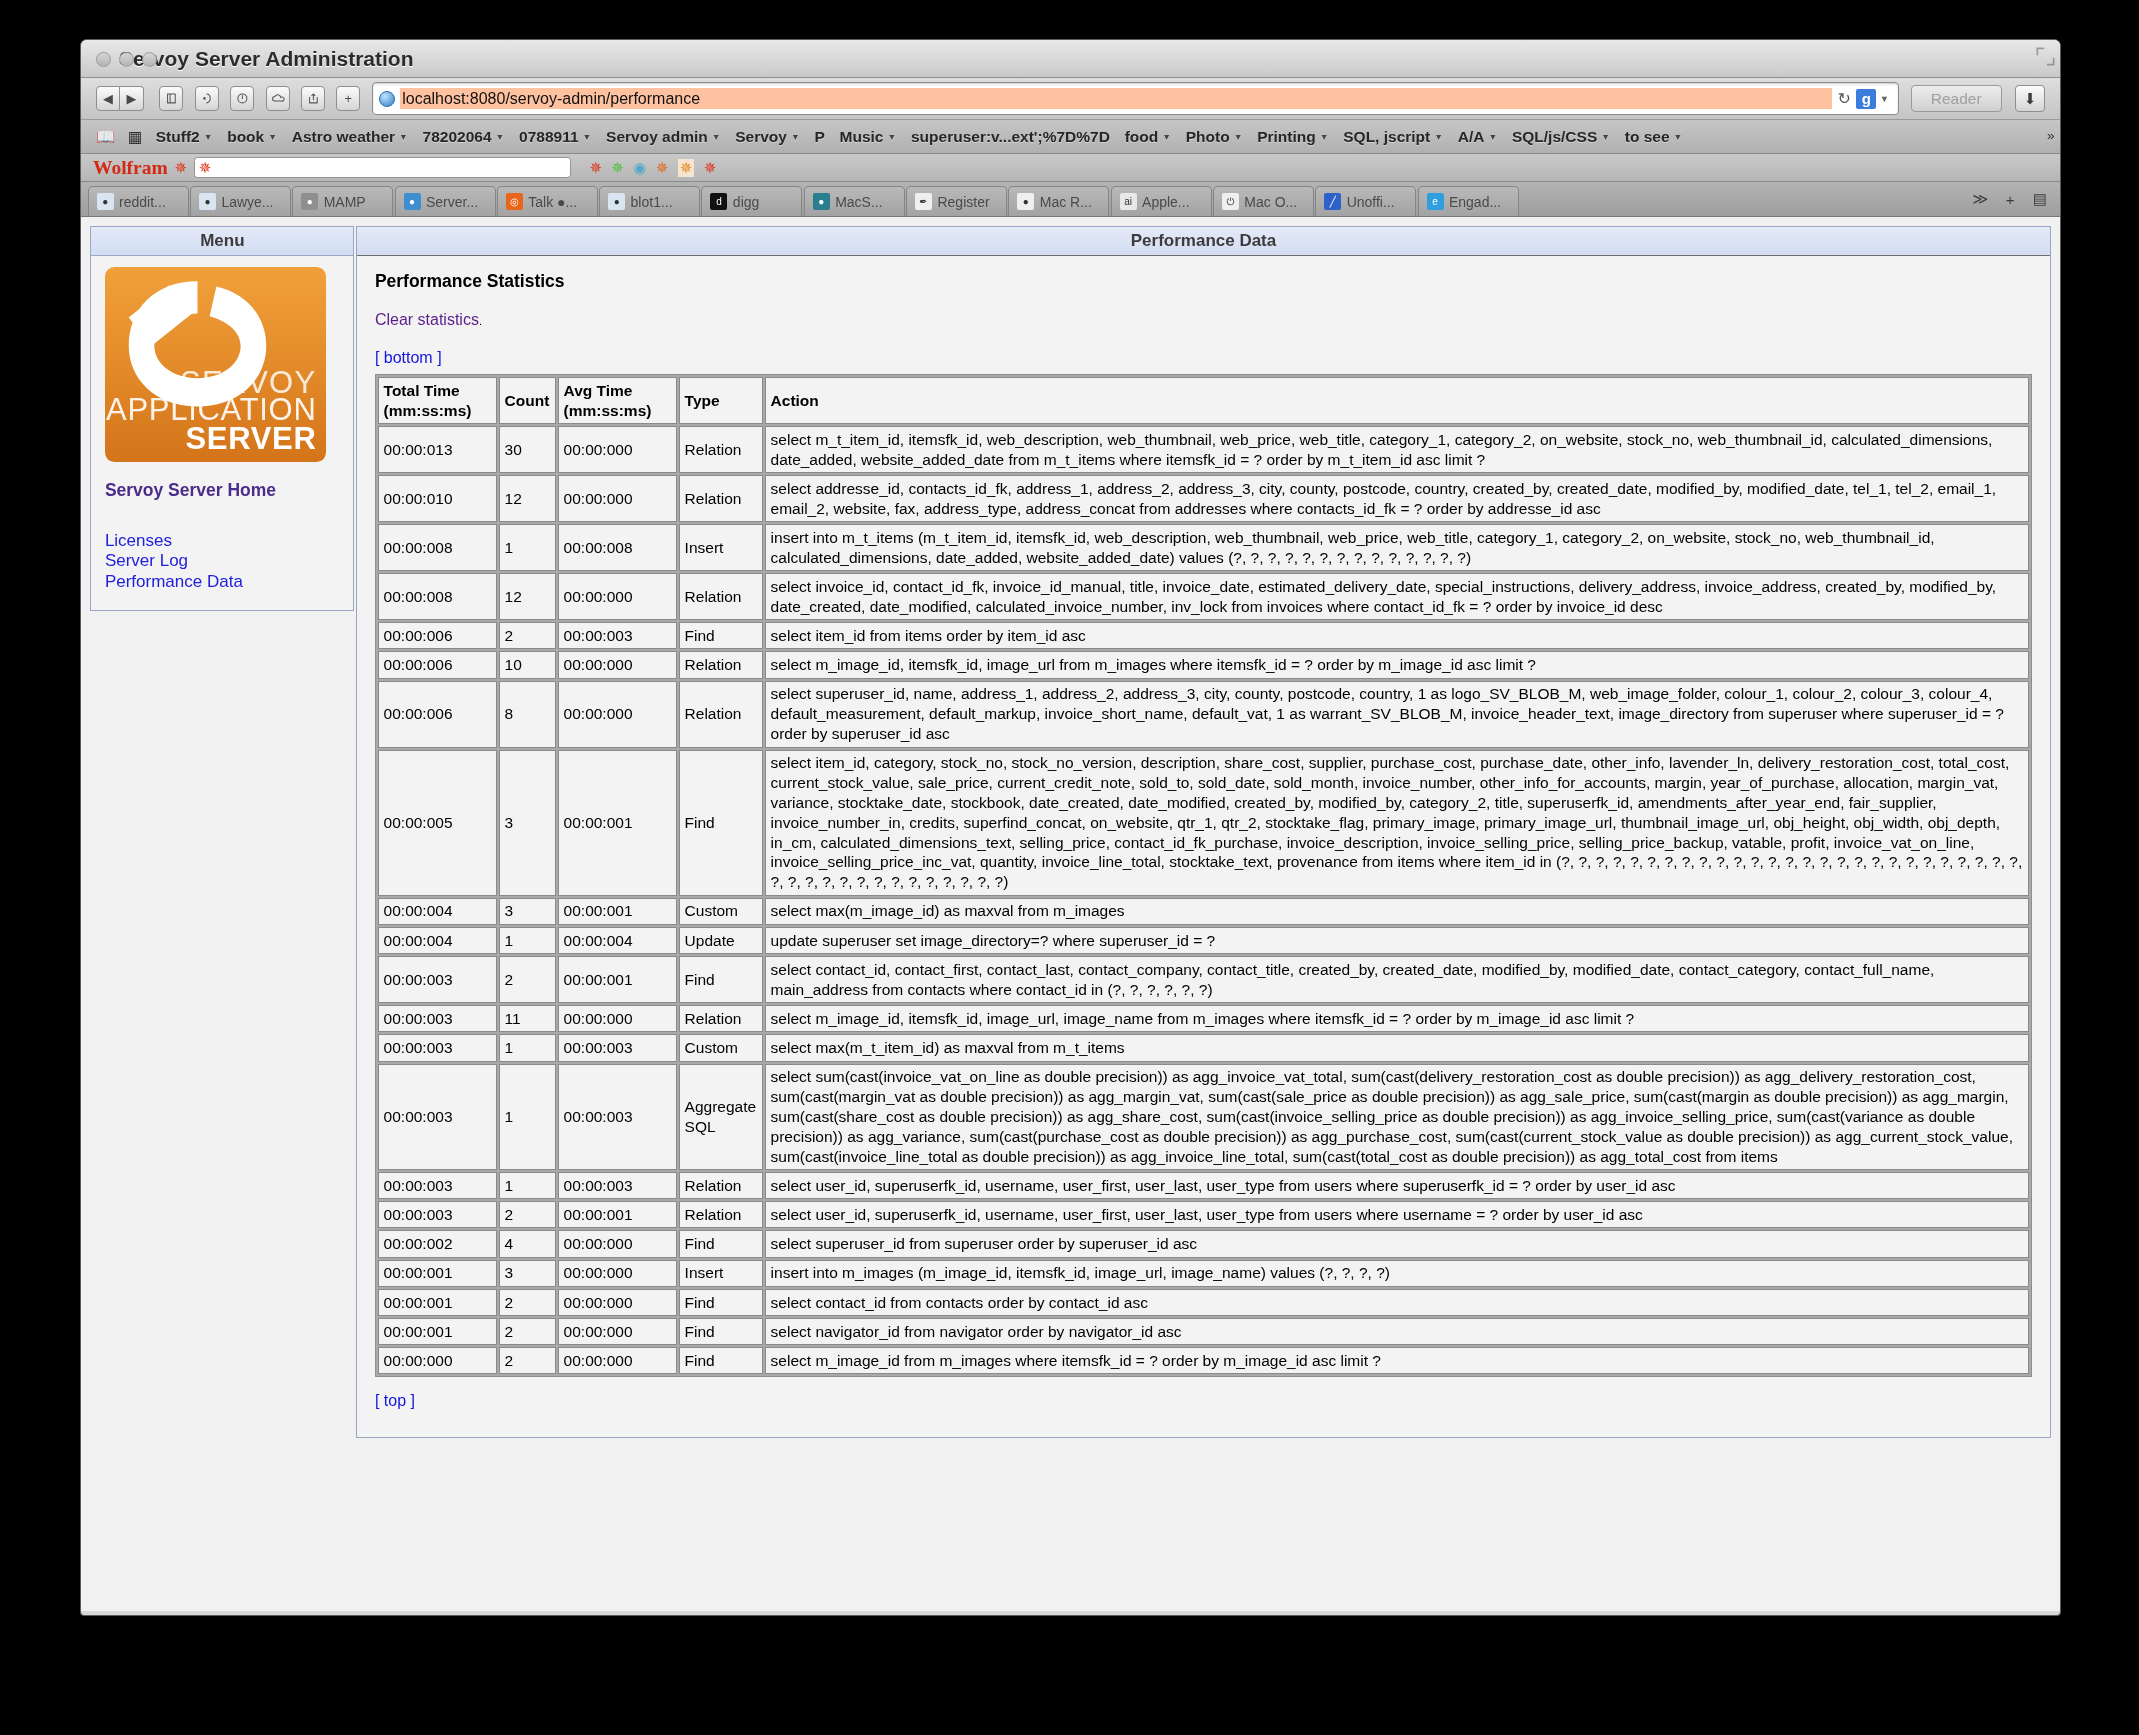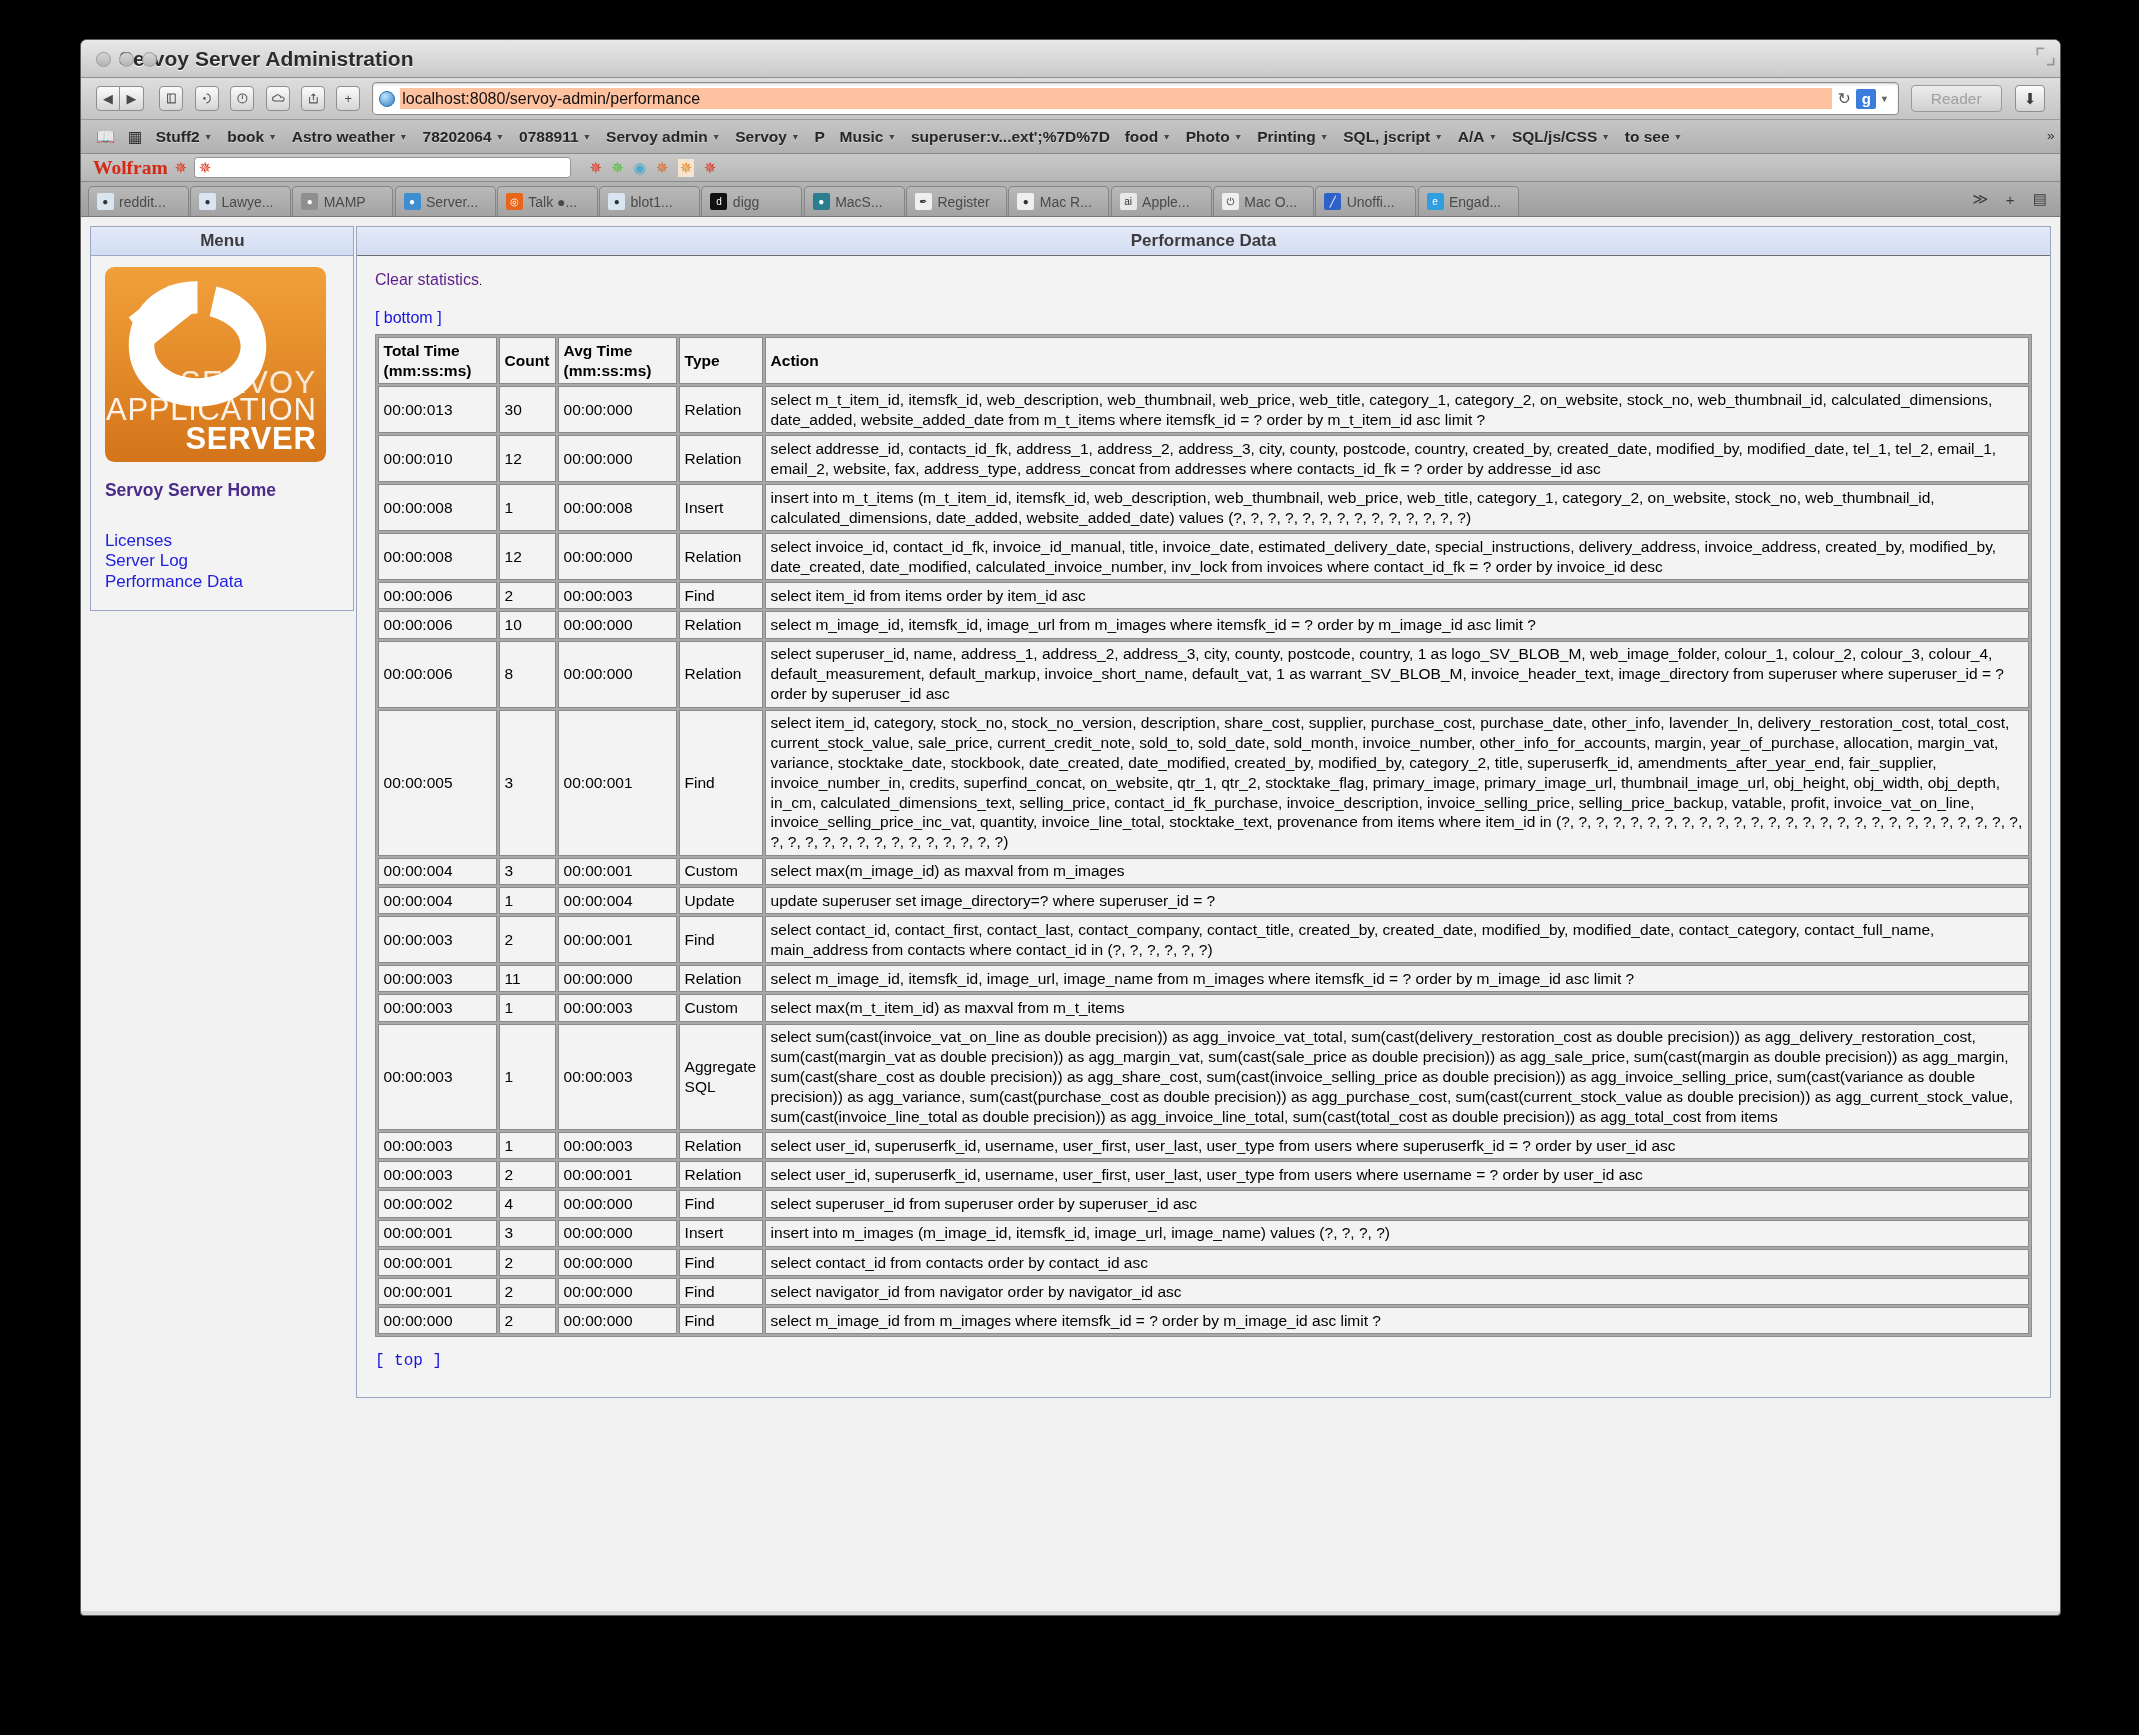--- a/index.html
+++ b/index.html
@@ -313,21 +313,21 @@
   }
   .clearlink {
     font-size: 16px; color: #5a1d8a; text-decoration: none;
     display: inline;
   }
   .clearrow { margin-bottom: 20px; }
   .anchorlink {
     font-size: 16px; color: #1414dd; text-decoration: none;
   }
   .anchorrow { margin-bottom: 6.7px; }
-  .anchorbot { margin-top: 15px; font-family: Liberation Mono, monospace; }
+  .anchorbot { margin-top: 15px; }
 
   
   table.perf {
     border-collapse: separate;
     border-spacing: 2px;
     width: 100%;
     background: #a9a9a9;
     border: 0.7px solid #8f8f8f;
     table-layout: fixed;
   }
@@ -595,20 +595,21 @@
               <a class="sblink" href="#">Licenses</a>
               <a class="sblink" href="#">Server Log</a>
               <a class="sblink" href="#">Performance Data</a>
             </div>
         </div>
       </div>
 
       <div id="main">
         <div class="hdr">Performance Data</div>
         <div class="body">
+          <div class="h2">Performance Statistics</div>
           <div class="clearrow"><a class="clearlink" href="#">Clear statistics</a><span>.</span></div>
           <div class="anchorrow"><a class="anchorlink" href="#">[ bottom ]</a></div>
 
           <table class="perf">
             <thead>
               <tr>
                 <th class="c-total"><span>Total Time</span><br><span>(mm:ss:ms)</span></th>
                 <th class="c-count">Count</th>
                 <th class="c-avg"><span>Avg Time</span><br><span>(mm:ss:ms)</span></th>
                 <th class="c-type">Type</th>

